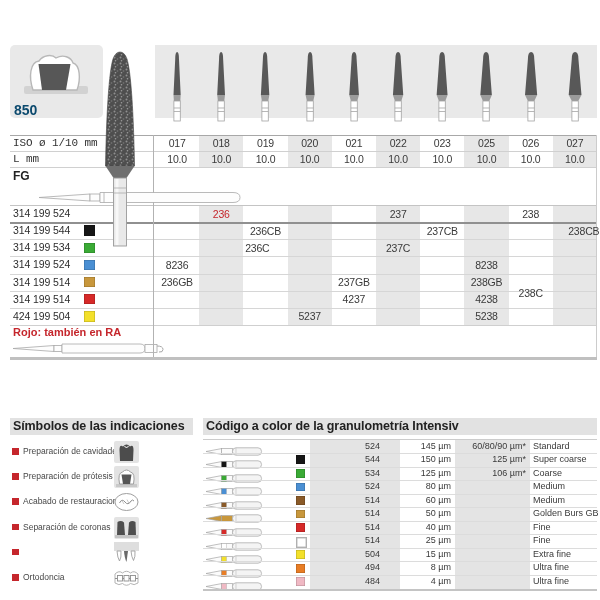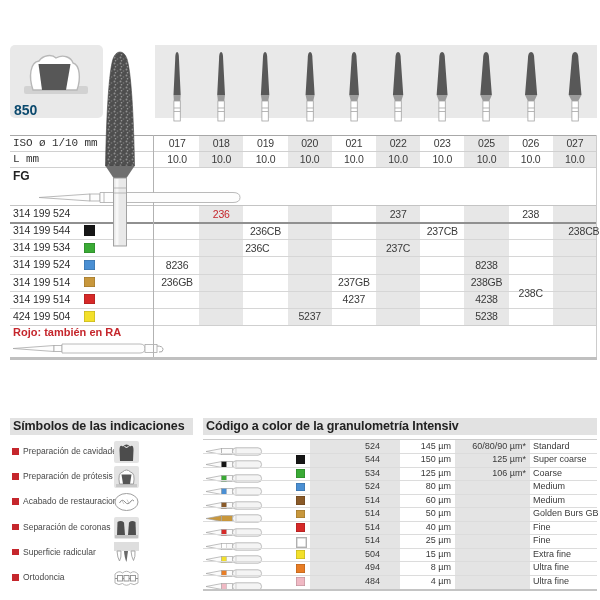--- a/index.html
+++ b/index.html
@@ -258,21 +258,20 @@
       </svg></div>
     <div class="abs" style="left: 12px; top: 523.6px; width: 6.5px; height: 6.5px; background: rgb(197, 38, 44);"></div>
     <div class="abs symlabel" style="left: 23px; top: 516.6px; width: 92px; height: 21px;">Separación de coronas</div>
     <div class="abs" style="left: 113px; top: 515.6px; width: 28px; height: 24px;"><svg width="27" height="24" viewBox="0 0 27 24">
         <rect x="1" y="1" width="25" height="22" rx="2" fill="#e3e3e3"></rect>
         <rect x="2" y="19" width="23" height="3" fill="#c4c4c4"></rect>
         <path d="M4 19 L4.5 6 Q8 4 11 6.5 L12 19 Z" fill="#4f4f4f"></path>
         <path d="M23 19 L22.5 6 Q19 4 16 6.5 L15 19 Z" fill="#4f4f4f"></path>
       </svg></div>
     <div class="abs" style="left: 12px; top: 548.8px; width: 6.5px; height: 6.5px; background: rgb(197, 38, 44);"></div>
-    <div class="abs symlabel" style="left: 23px; top: 541.8px; width: 92px; height: 21px;">Superficie radicular</div>
     <div class="abs" style="left: 113px; top: 540.8px; width: 28px; height: 24px;"><svg width="27" height="24" viewBox="0 0 27 24">
         <rect x="1" y="1" width="25" height="9" fill="#dedede"></rect>
         <path d="M4 10 L8 10 Q8.5 17 6.5 20 Q4.5 17 4 10 Z" fill="#ffffff" stroke="#9f9f9f" stroke-width="0.9"></path>
         <path d="M11 10 L15 10 L13.5 21 Q11.5 17 11 10 Z" fill="#6a6a6a"></path>
         <path d="M18 10 L22 10 Q22.5 16 20.5 19.5 Q18.5 16 18 10 Z" fill="#ffffff" stroke="#9f9f9f" stroke-width="0.9"></path>
       </svg></div>
     <div class="abs" style="left: 12px; top: 574px; width: 6.5px; height: 6.5px; background: rgb(197, 38, 44);"></div>
     <div class="abs symlabel" style="left: 23px; top: 567px; width: 92px; height: 21px;">Ortodoncia</div>
     <div class="abs" style="left: 113px; top: 566px; width: 28px; height: 24px;"><svg width="27" height="24" viewBox="0 0 27 24">
         <path d="M2 8 Q6 4 9.5 7 Q13.5 3.5 17.5 7 Q21 4 25 8 L25 17 Q21 20 17.5 17.5 Q13.5 21 9.5 17.5 Q6 20 2 17 Z" fill="#ffffff" stroke="#aaaaaa" stroke-width="0.9"></path>

